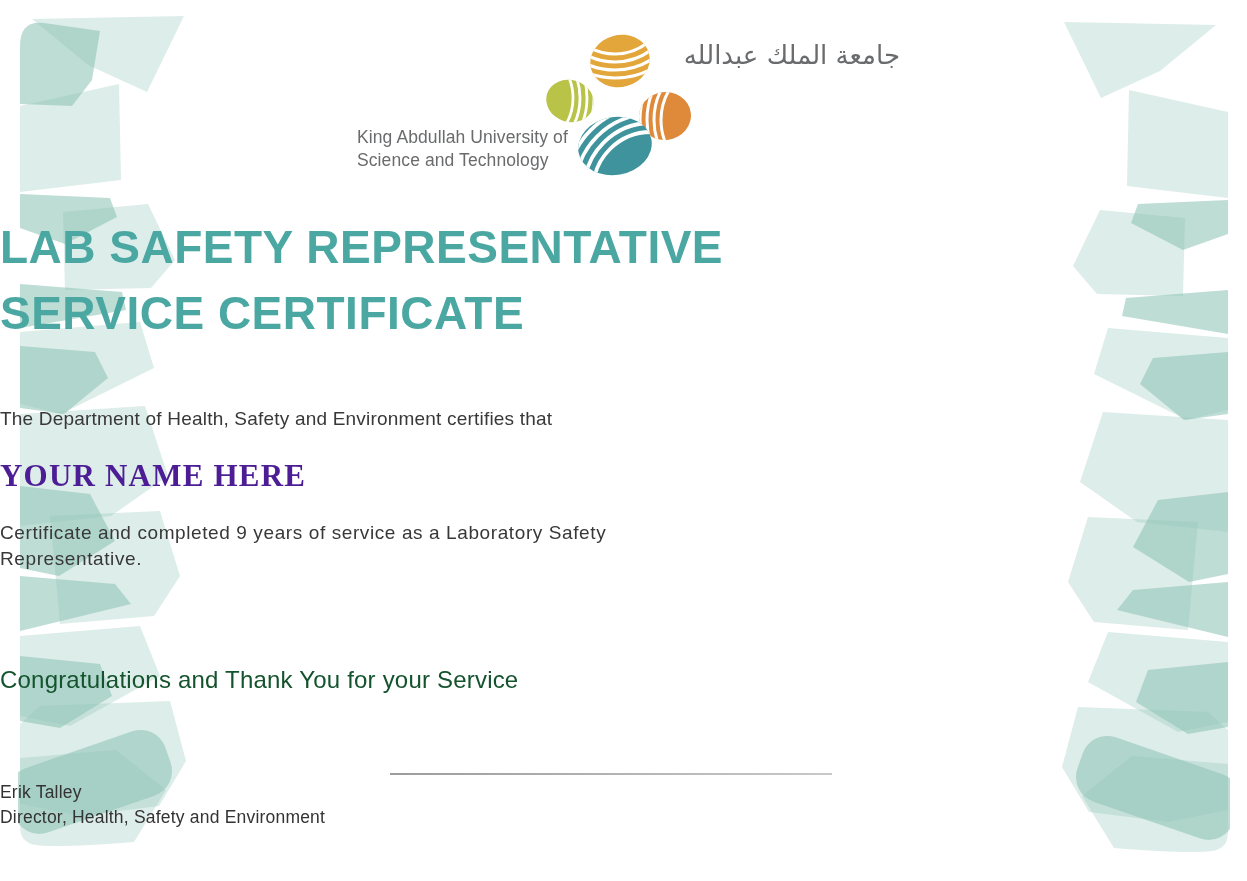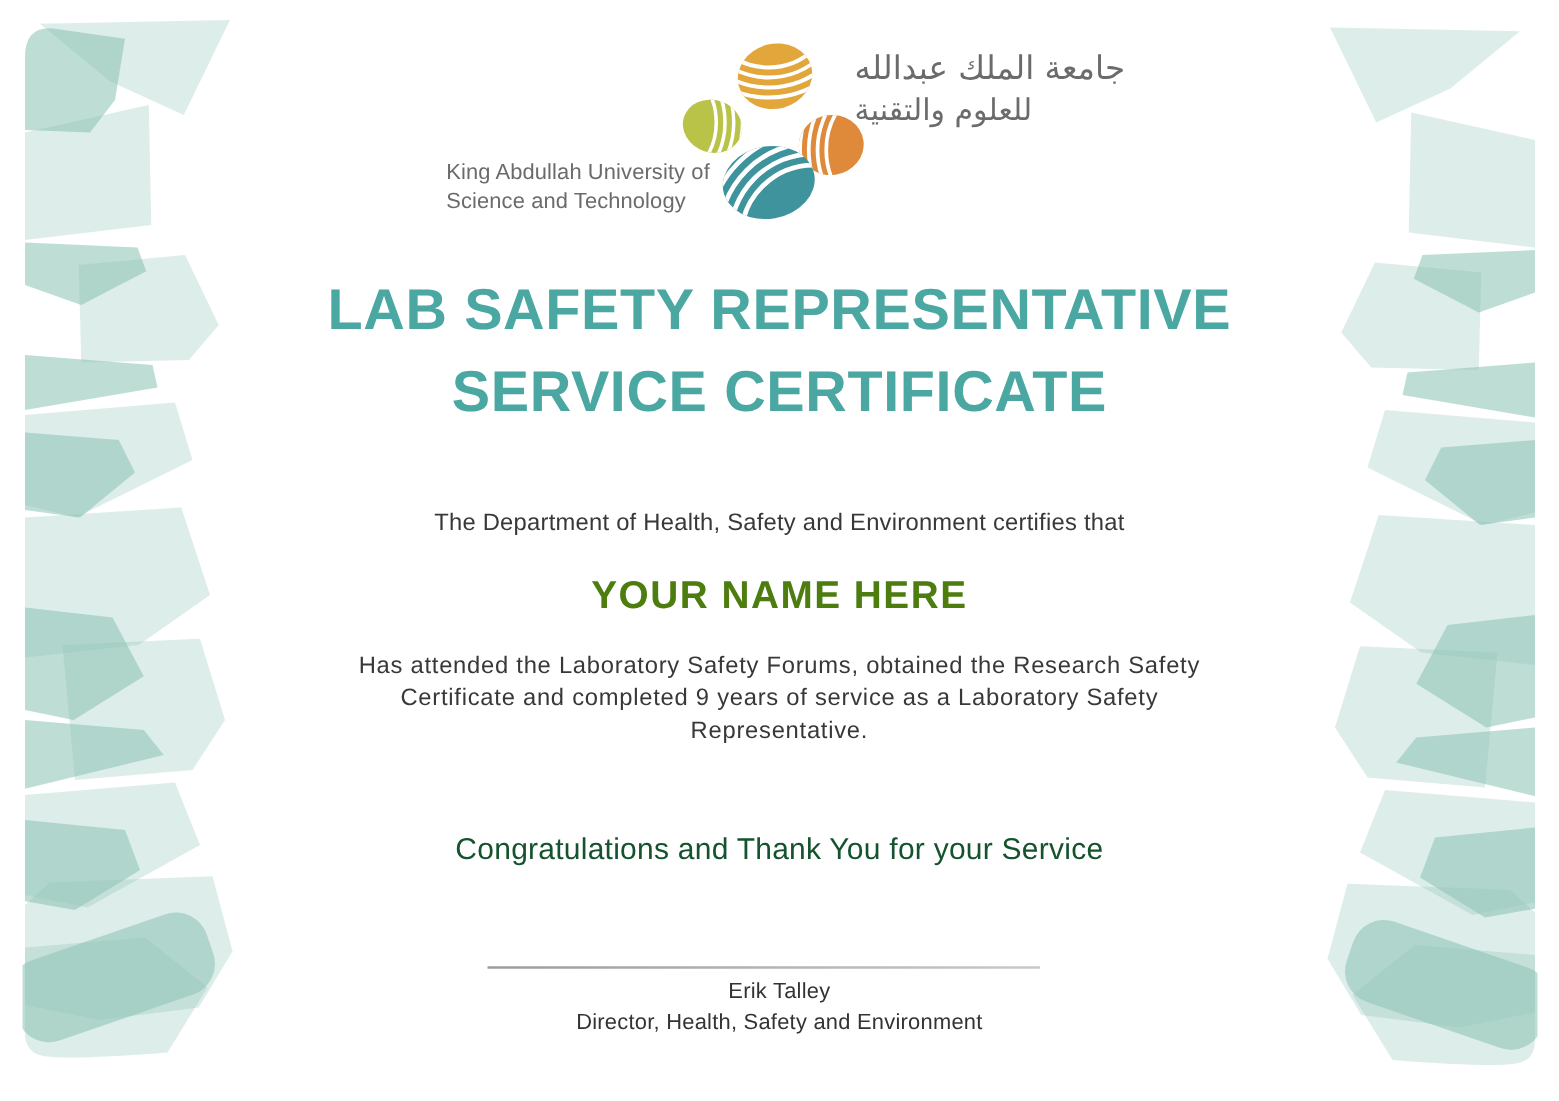--- a/index.html
+++ b/index.html
@@ -29,35 +29,35 @@
   }
   .univ-ar {
     position: absolute; right: 347px; top: 38px;
     direction: rtl; text-align: left;
     color: #6A6B6D; font-family: "DejaVu Sans", sans-serif;
   }
   .univ-ar .ar1 { font-size: 26px; line-height: 34px; }
   .univ-ar .ar2 { font-size: 24px; line-height: 32px; }
 
   
-  .cline { position: absolute; left: 0; right: 0; text-align: center; }
+  .cline { position: absolute; left: 0; right: 0; text-align: left; }
 
   .title {
     top: 214px;
     color: #4BA7A2;
     font-size: 46px; font-weight: bold;
     line-height: 66px; letter-spacing: 0.5px;
   }
   .intro {
     top: 408px;
     color: #383838; font-size: 19px; letter-spacing: 0.2px;
   }
   .name {
     top: 458px;
-    color: #4d7c0f; font-size: 31px; font-weight: bold; letter-spacing: 1.2px;
+    color: #4c1d95; font-size: 31px; font-weight: bold; letter-spacing: 1.2px; font-family: Liberation Serif, serif;
   }
   .body-text {
     top: 520px;
     color: #383838; font-size: 19px; line-height: 26px; letter-spacing: 0.6px;
   }
   .closing {
     top: 666px;
     color: #14532d; font-size: 24px; letter-spacing: 0.2px;
   }
   .sig-line {
@@ -165,34 +165,32 @@
       </g>
     </g>
   </svg>
 
   <div class="univ-en">
     <div>King Abdullah University of</div>
     <div>Science and Technology</div>
   </div>
   <div class="univ-ar">
     <div class="ar1">جامعة الملك عبدالله</div>
-    <div class="ar2">للعلوم والتقنية</div>
   </div>
 
   <div class="cline title">
     <div>LAB SAFETY REPRESENTATIVE</div>
     <div>SERVICE CERTIFICATE</div>
   </div>
 
   <div class="cline intro">The Department of Health, Safety and Environment certifies that</div>
 
   <div class="cline name">YOUR NAME HERE</div>
 
   <div class="cline body-text">
-    <div>Has attended the Laboratory Safety Forums, obtained the Research Safety</div>
     <div>Certificate and completed 9 years of service as a Laboratory Safety</div>
     <div>Representative.</div>
   </div>
 
   <div class="cline closing">Congratulations and Thank You for your Service</div>
 
   <div class="sig-line"></div>
   <div class="cline signatory">
     <div>Erik Talley</div>
     <div>Director, Health, Safety and Environment</div>

